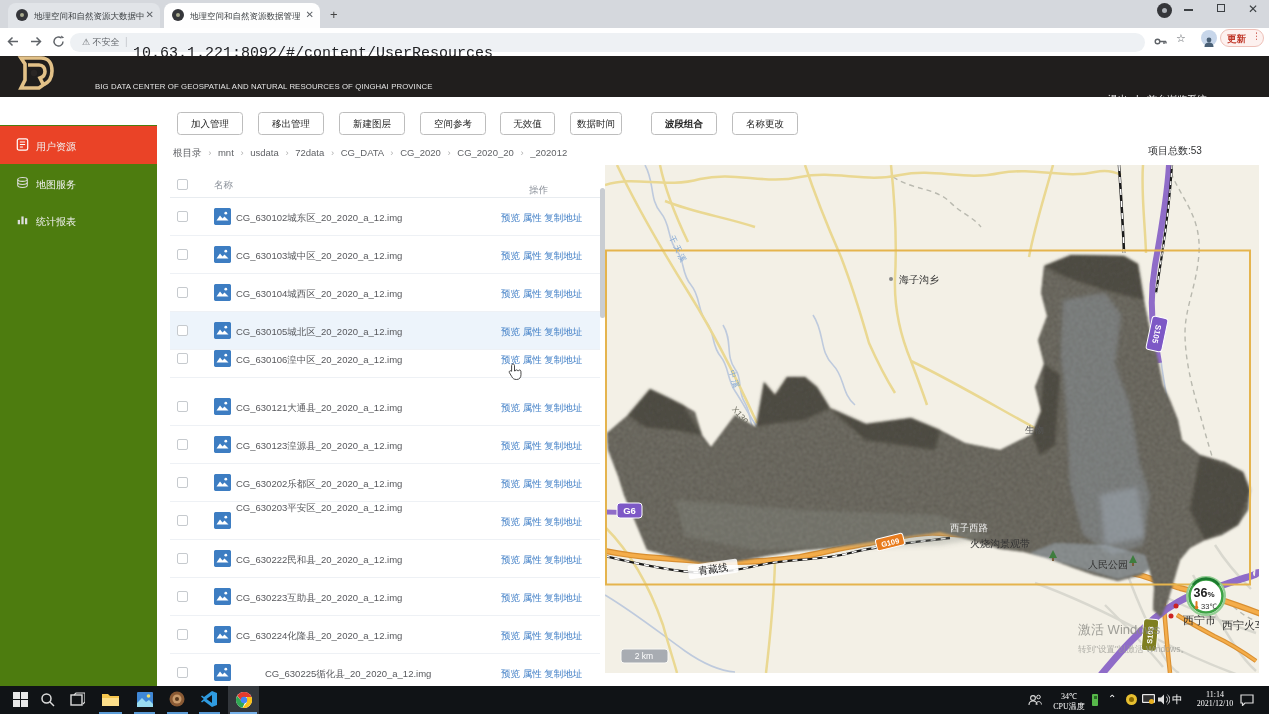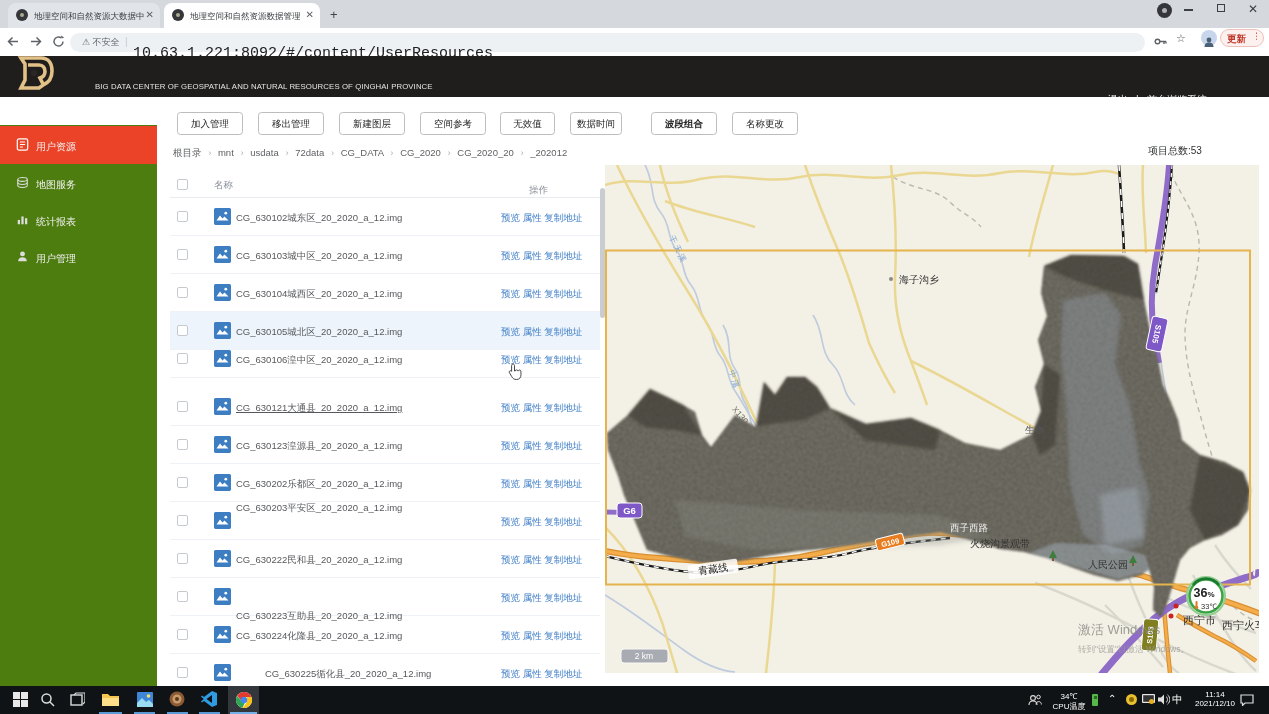--- a/index.html
+++ b/index.html
@@ -40,21 +40,21 @@
 
 .thead{position:absolute;left:13px;top:75px;width:430px;height:26px;font-size:9.5px;color:#8a9099;border-bottom:1px solid #e8ecf0;}
 .trow{position:absolute;left:13px;width:430px;height:38px;border-bottom:1px solid #eef1f5;font-size:9.5px;color:#5c5e62;}
 .trow.hov{background:#edf4fb;}
 .cb{position:absolute;left:7px;width:11px;height:11px;border:1px solid #c6cace;border-radius:2px;background:#fff;}
 .ficon{position:absolute;left:44px;width:17px;height:17px;border-radius:2px;background:#3d7dc2;}
 .fname{position:absolute;left:66px;font-size:9.5px;color:#57585c;white-space:nowrap;}
 .ops{position:absolute;left:331px;font-size:9.5px;color:#3f7ec6;white-space:nowrap;}
 .scrollbar{left:600px;top:188px;width:5px;height:130px;background:#c9cdd2;border-radius:3px;}
 
-.taskbar{left:0;top:686px;width:1269px;height:28px;background:#101316;}
+.taskbar{left:0;top:686px;width:1269px;height:28px;background:#101316;font-family:Liberation Serif, serif;}
 .tray{position:absolute;color:#fff;font-size:8px;text-align:center;}
 
 .mapwrap{left:605px;top:165px;width:654px;height:508px;overflow:hidden;background:#f3f0e7;}
 </style>
 </head>
 <body>
 <div class="screen">
 
   <div class="abs tabstrip">
     <div class="tab" style="left:8px;width:152px;background:#e1e4e8;">
@@ -133,27 +133,20 @@
       <span class="mtxt">统计报表</span>
     </div>
     <div class="menuitem" style="top:39px;">
       <svg class="mico" viewBox="0 0 15 15">
           <ellipse cx="7.5" cy="4" rx="5.5" ry="2.2" fill="none" stroke="#ddd" stroke-width="1.2"></ellipse>
           <path d="M2 4 V11 C2 12.2 4.5 13.2 7.5 13.2 C10.5 13.2 13 12.2 13 11 V4" fill="none" stroke="#ddd" stroke-width="1.2"></path>
           <path d="M2 7.5 C2 8.7 4.5 9.7 7.5 9.7 C10.5 9.7 13 8.7 13 7.5" fill="none" stroke="#ddd" stroke-width="1.2"></path>
         </svg>
       <span class="mtxt">地图服务</span>
     </div>
-    <div class="menuitem" style="top:113px;">
-      <svg class="mico" viewBox="0 0 15 15">
-          <circle cx="7.5" cy="4.5" r="2.8" fill="#ddd"></circle>
-          <path d="M2.5 13 C2.5 9.8 4.7 8.3 7.5 8.3 C10.3 8.3 12.5 9.8 12.5 13 Z" fill="#ddd"></path>
-        </svg>
-      <span class="mtxt">用户管理</span>
-    </div>
   </div>
 
   <div class="abs content">
     <div class="btn" style="left:20px;width:66px;">加入管理</div>
     <div class="btn" style="left:101px;width:66px;">移出管理</div>
     <div class="btn" style="left:182px;width:66px;">新建图层</div>
     <div class="btn" style="left:263px;width:66px;">空间参考</div>
     <div class="btn" style="left:343px;width:55px;">无效值</div>
     <div class="btn" style="left:413px;width:52px;">数据时间</div>
     <div class="btn" style="left:494px;width:66px;font-weight:bold;">波段组合</div>
@@ -217,21 +210,21 @@
           <span class="fname" style="top:14px;">CG_630106湟中区_20_2020_a_12.img</span>
           <span class="ops" style="top:14px;">预览 属性 复制地址</span>
         </div>
         <div class="trow" style="top:291px;">
           <span class="cb" style="top:13px;"></span>
           <svg class="ficon" style="top:10px;" viewBox="0 0 17 17">
             <rect width="17" height="17" rx="2" fill="#3d7dc2"></rect>
             <circle cx="11.8" cy="5.2" r="1.4" fill="#fff"></circle>
             <path d="M2.5 12.5 L6 7.5 L8.5 10.5 L10.5 8.5 L14.5 12.5 Z" fill="#fff"></path>
           </svg>
-          <span class="fname" style="top:14px;text-decoration:underline;">CG_630121大通县_20_2020_a_12.img</span>
+          <span class="fname" style="top:14px;">CG_630121大通县_20_2020_a_12.img</span>
           <span class="ops" style="top:14px;">预览 属性 复制地址</span>
         </div>
         <div class="trow" style="top:329px;">
           <span class="cb" style="top:13px;"></span>
           <svg class="ficon" style="top:10px;" viewBox="0 0 17 17">
             <rect width="17" height="17" rx="2" fill="#3d7dc2"></rect>
             <circle cx="11.8" cy="5.2" r="1.4" fill="#fff"></circle>
             <path d="M2.5 12.5 L6 7.5 L8.5 10.5 L10.5 8.5 L14.5 12.5 Z" fill="#fff"></path>
           </svg>
           <span class="fname" style="top:14px;">CG_630123湟源县_20_2020_a_12.img</span>
@@ -267,21 +260,21 @@
           <span class="fname" style="top:14px;">CG_630222民和县_20_2020_a_12.img</span>
           <span class="ops" style="top:14px;">预览 属性 复制地址</span>
         </div>
         <div class="trow" style="top:481px;">
           <span class="cb" style="top:13px;"></span>
           <svg class="ficon" style="top:10px;" viewBox="0 0 17 17">
             <rect width="17" height="17" rx="2" fill="#3d7dc2"></rect>
             <circle cx="11.8" cy="5.2" r="1.4" fill="#fff"></circle>
             <path d="M2.5 12.5 L6 7.5 L8.5 10.5 L10.5 8.5 L14.5 12.5 Z" fill="#fff"></path>
           </svg>
-          <span class="fname" style="top:32px;text-align:right;">CG_630223互助县_20_2020_a_12.img</span>
+          <span class="fname" style="top:14px;text-align:right;">CG_630223互助县_20_2020_a_12.img</span>
           <span class="ops" style="top:14px;">预览 属性 复制地址</span>
         </div>
         <div class="trow" style="top:519px;">
           <span class="cb" style="top:13px;"></span>
           <svg class="ficon" style="top:10px;" viewBox="0 0 17 17">
             <rect width="17" height="17" rx="2" fill="#3d7dc2"></rect>
             <circle cx="11.8" cy="5.2" r="1.4" fill="#fff"></circle>
             <path d="M2.5 12.5 L6 7.5 L8.5 10.5 L10.5 8.5 L14.5 12.5 Z" fill="#fff"></path>
           </svg>
           <span class="fname" style="top:14px;">CG_630224化隆县_20_2020_a_12.img</span>

